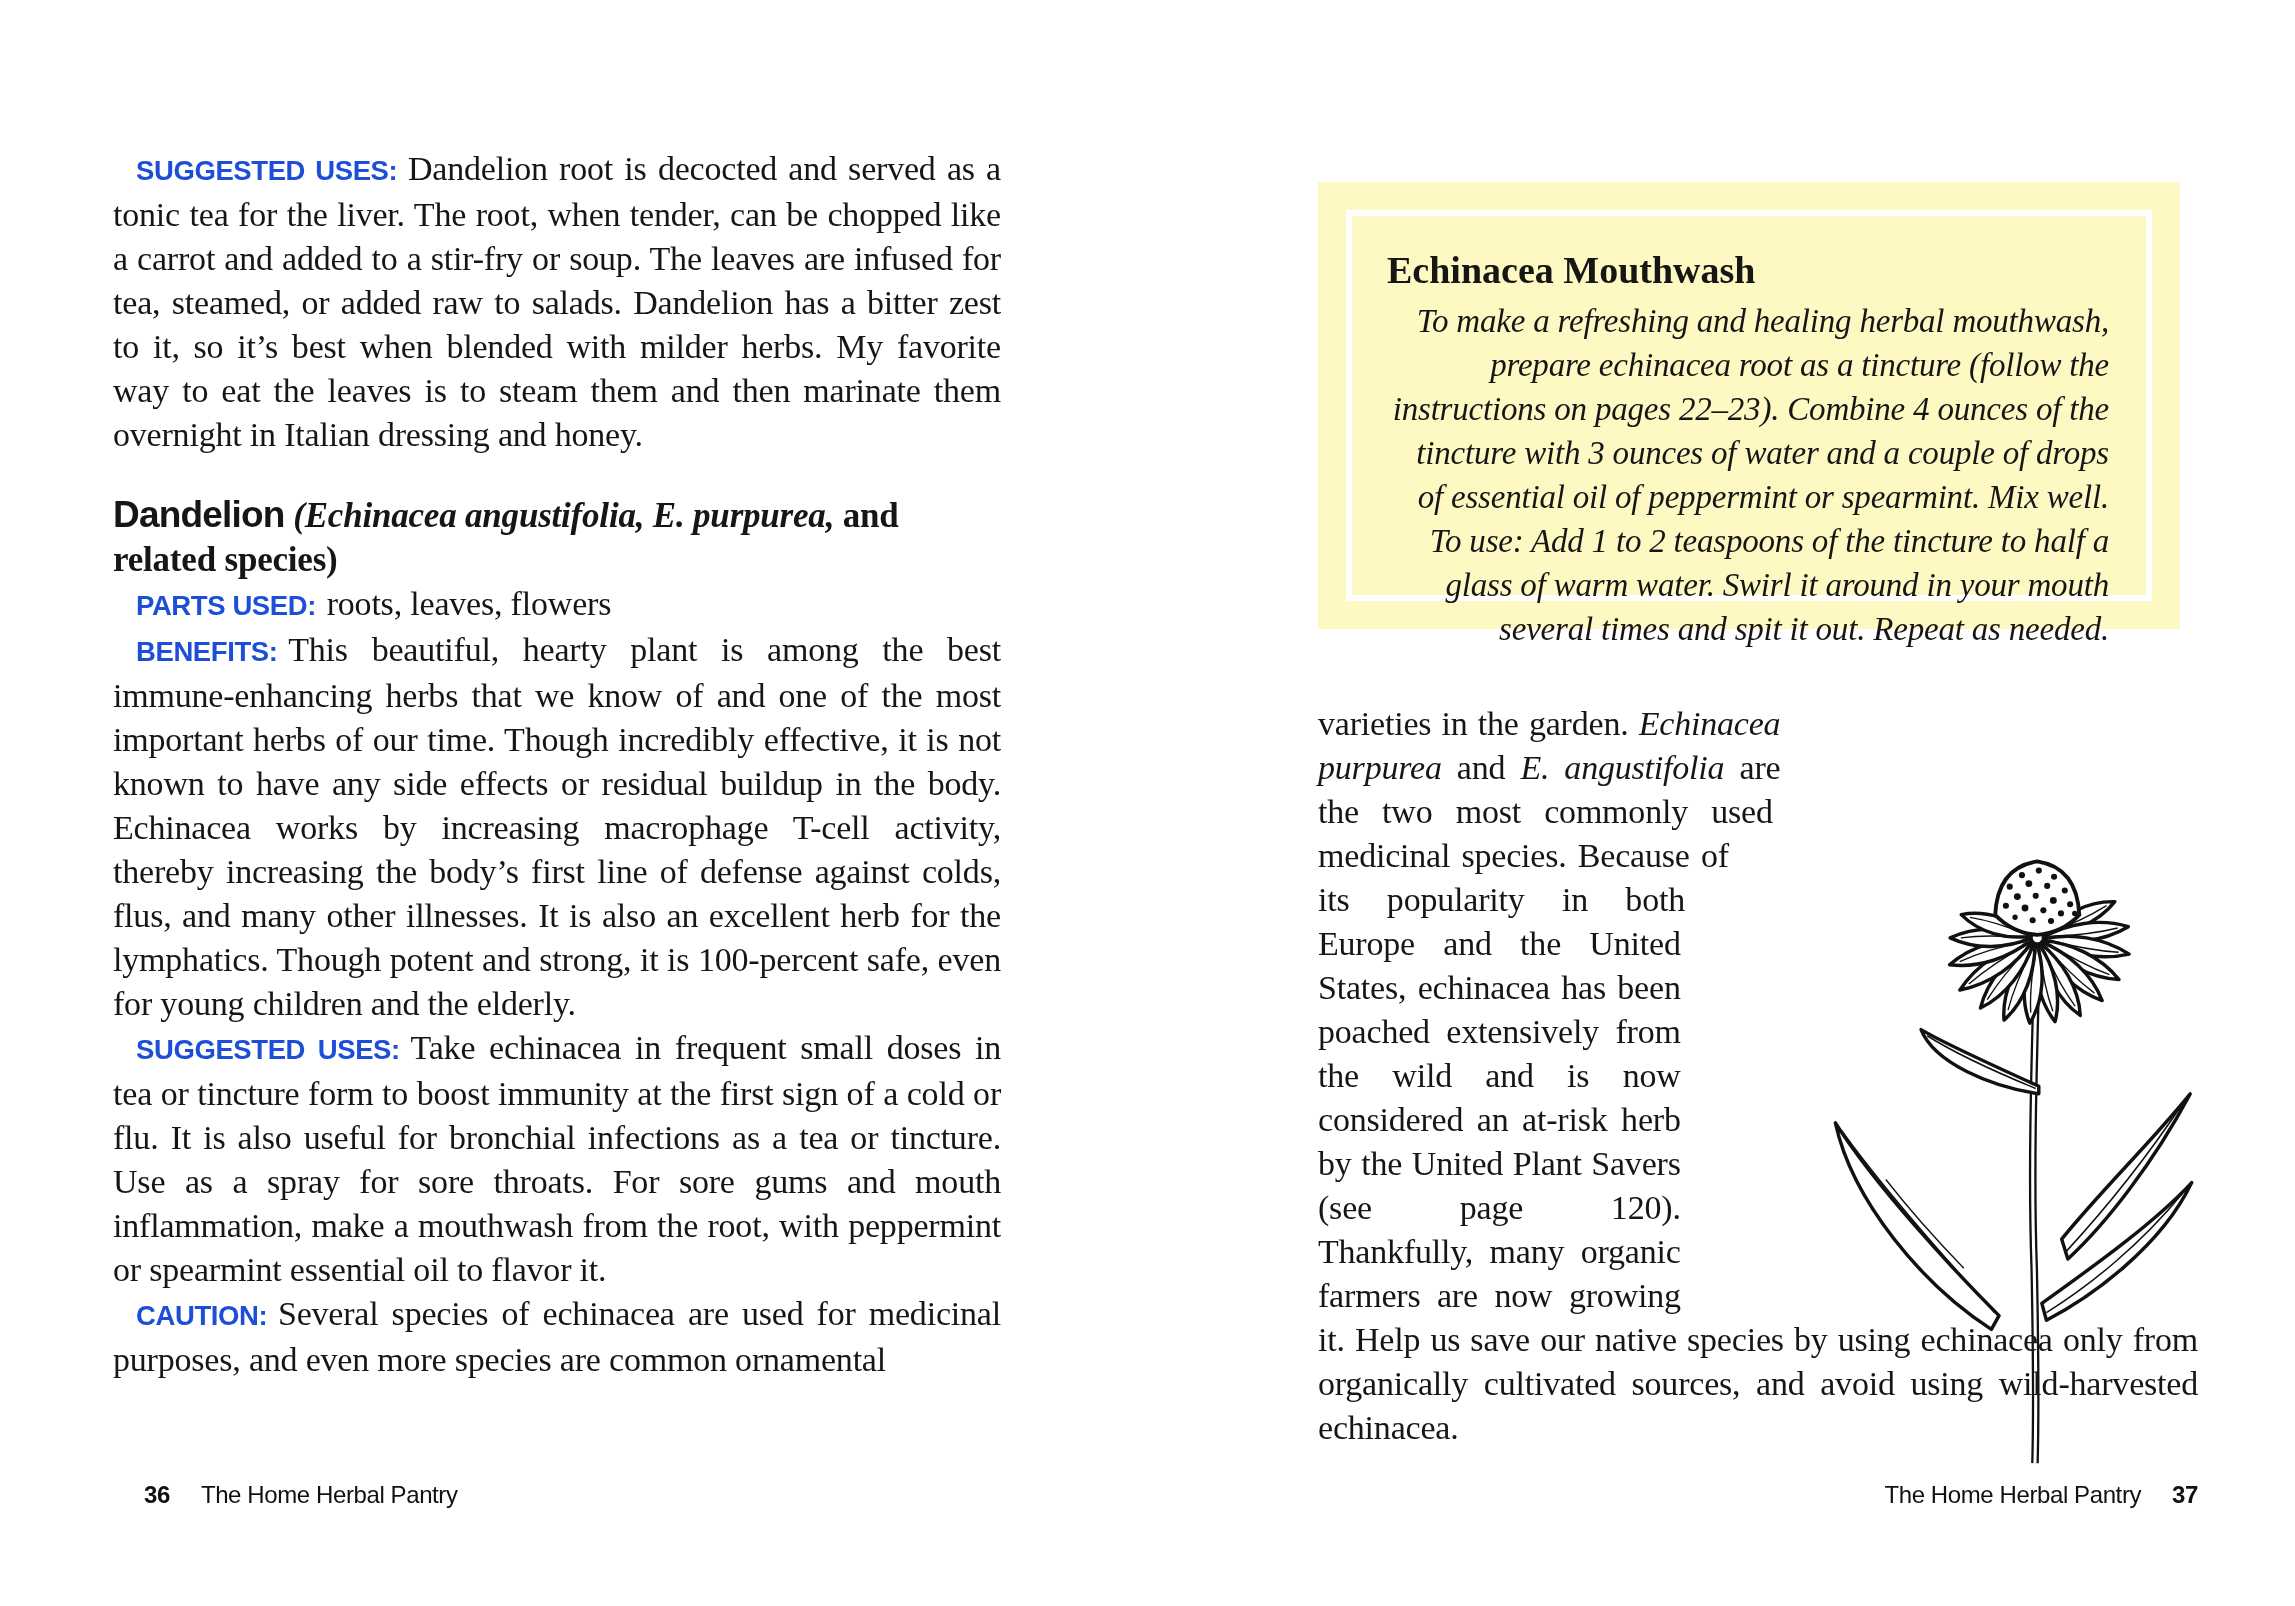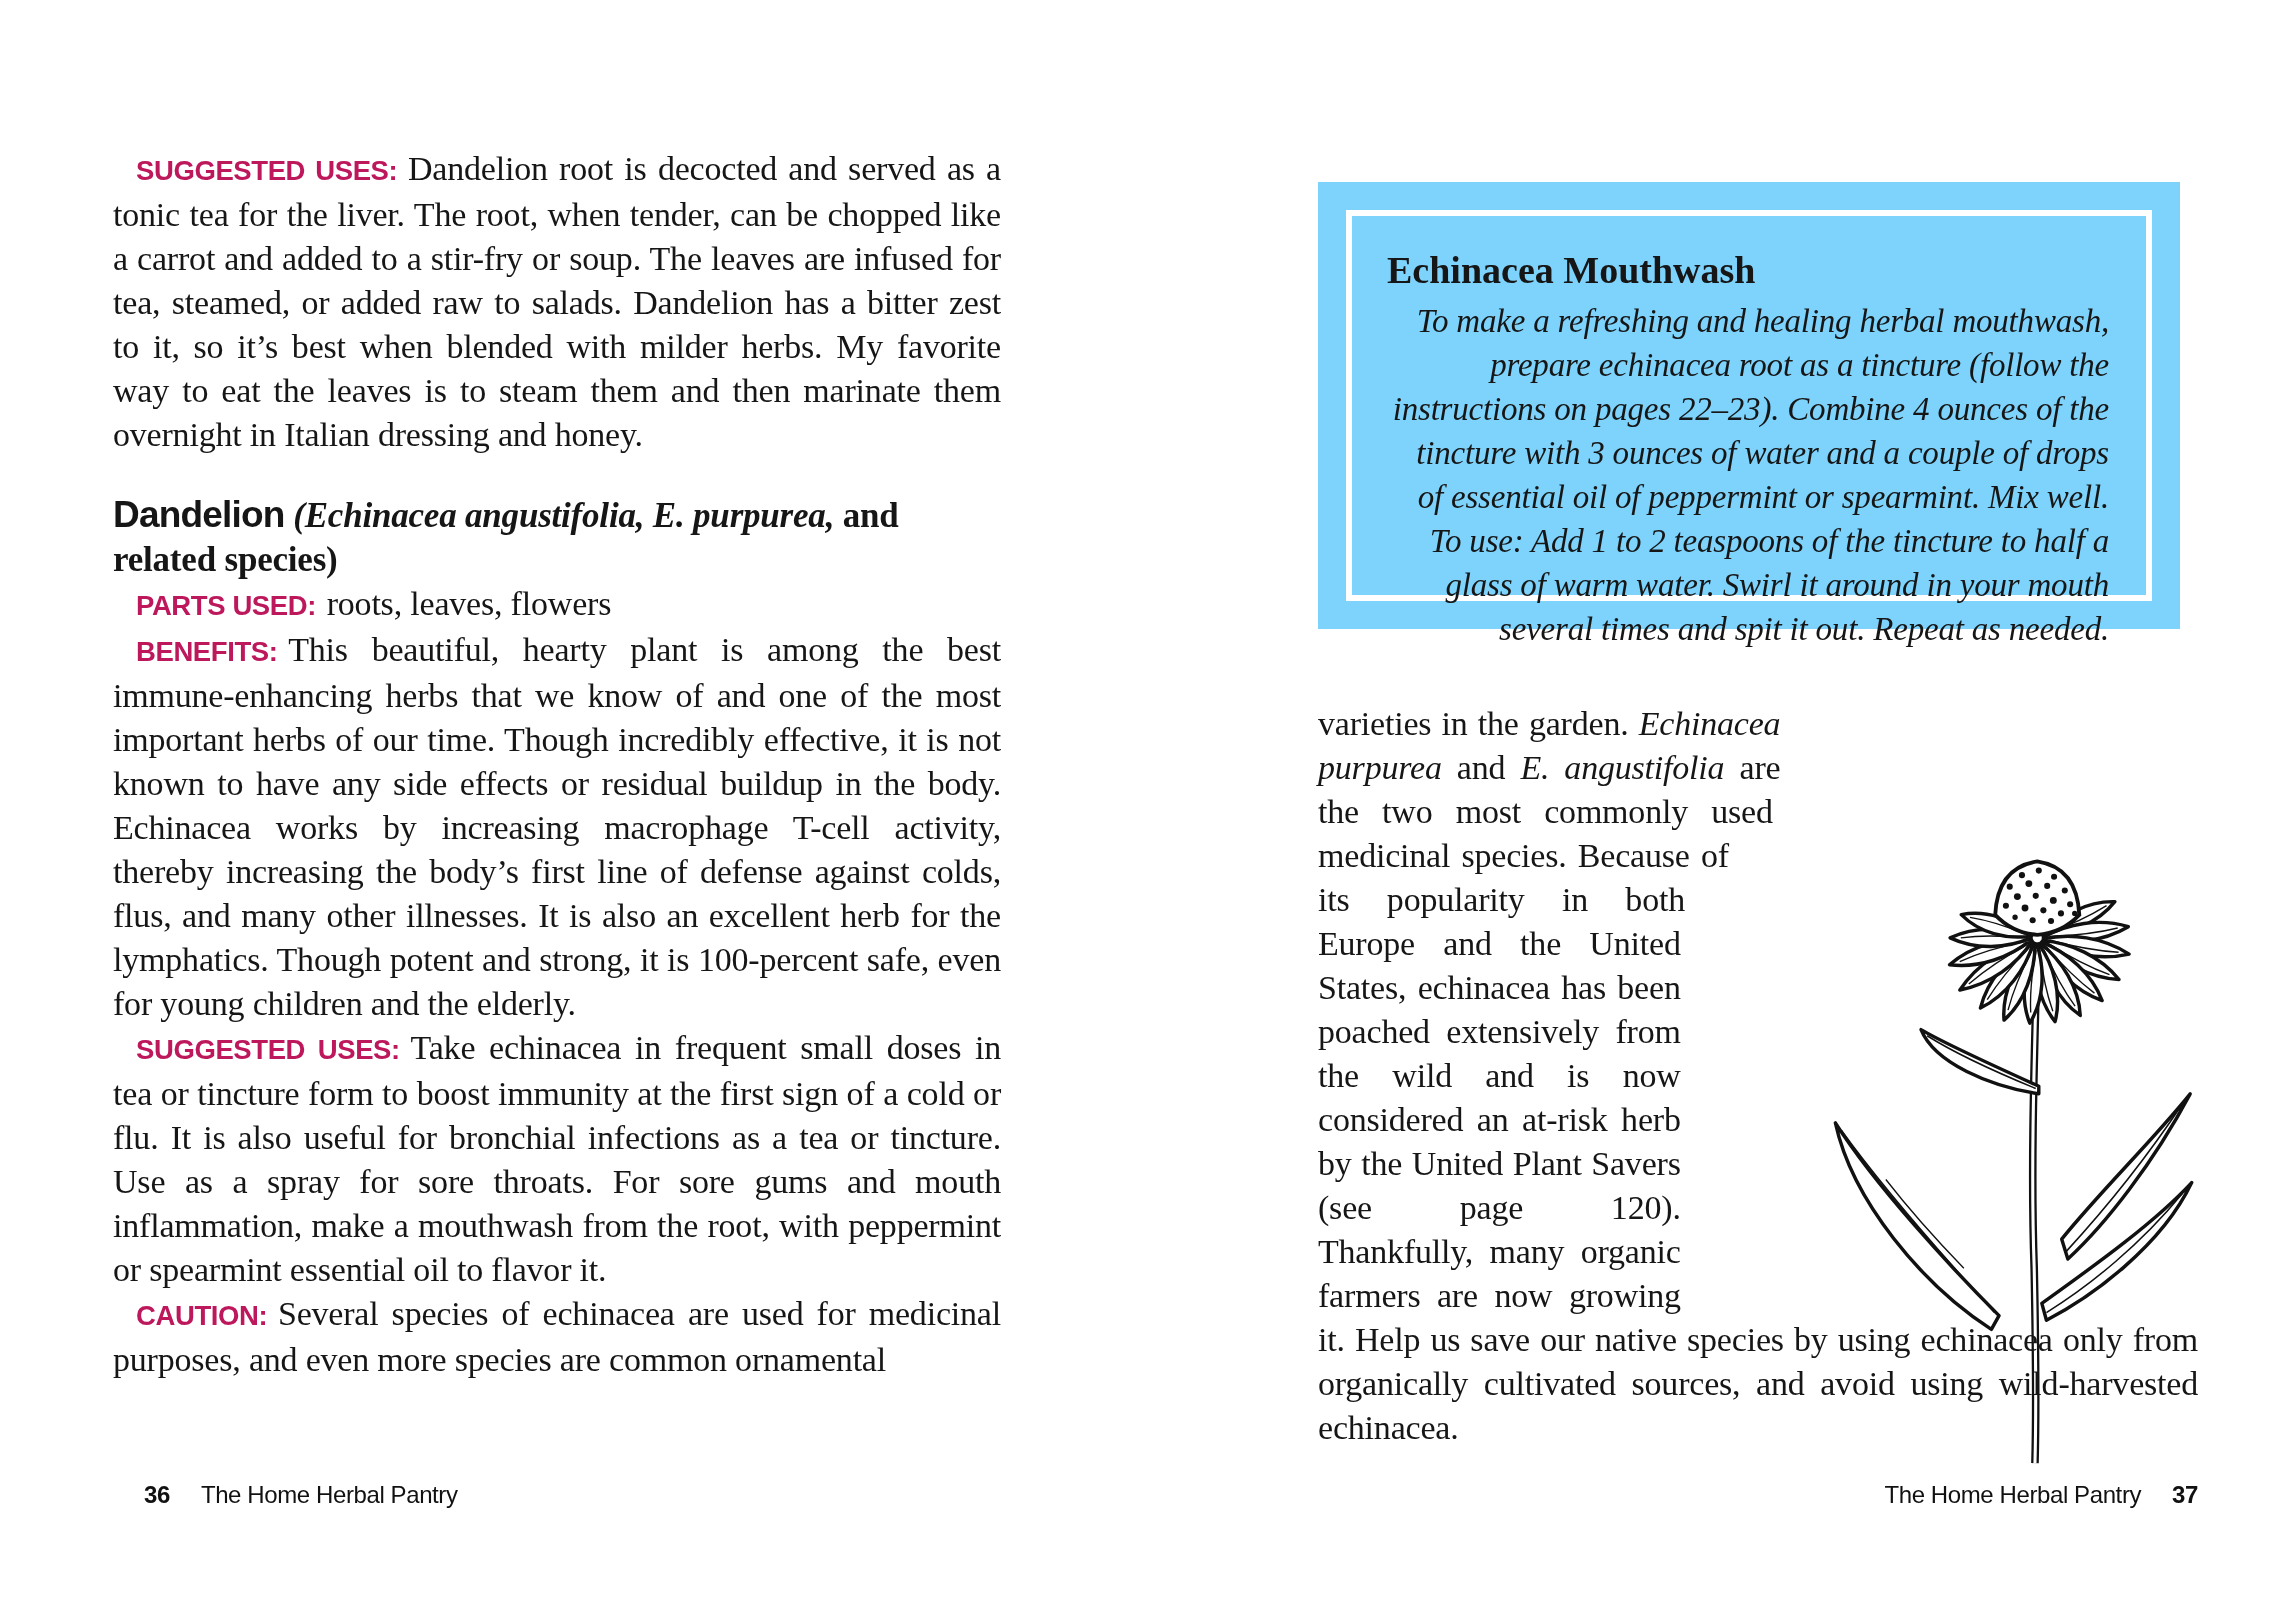--- a/index.html
+++ b/index.html
@@ -6,34 +6,34 @@
   body{
     width:2295px;height:1607px;position:relative;background:#ffffff;
     font-family:"Liberation Serif",serif;color:#161616;
     -webkit-font-smoothing:antialiased;
   }
   
   .bodytext{font-size:34px;line-height:44px;text-align:justify;letter-spacing:-0.2px;}
   .para{margin:0;}
   .ind{text-indent:23px;}
   .lbl{
-    font-family:"Liberation Sans",sans-serif;font-weight:bold;color:#be185d;
+    font-family:"Liberation Sans",sans-serif;font-weight:bold;color:#1d4ed8;
     font-size:27.5px;letter-spacing:-0.4px;margin-right:10.7px;
   }
   
   .left-col{position:absolute;left:113px;top:147px;width:888px;}
   .entry-heading{
     margin:36px 0 0 0;font-weight:bold;font-size:35px;line-height:44px;text-align:left;
   }
   .entry-heading .h-common{font-family:"Liberation Sans",sans-serif;font-size:37px;letter-spacing:-0.8px;}
   .entry-heading .h-latin{font-style:italic;}
   
   .box-outer{
     position:absolute;left:1318px;top:182px;width:862px;height:447px;
-    background:#7dd3fc;box-sizing:border-box;padding:28px;
+    background:#fef9c3;box-sizing:border-box;padding:28px;
   }
   .box-inner{
     border:6.9px solid #ffffff;height:100%;box-sizing:border-box;
     padding:31px 37px 0 35px;
   }
   .box-title{margin:0 0 6.1px 0;font-size:38px;font-weight:bold;line-height:46px;}
   .box-body{
     margin:0;font-style:italic;font-size:33px;line-height:44px;text-align:right;
     letter-spacing:-0.2px;
   }

